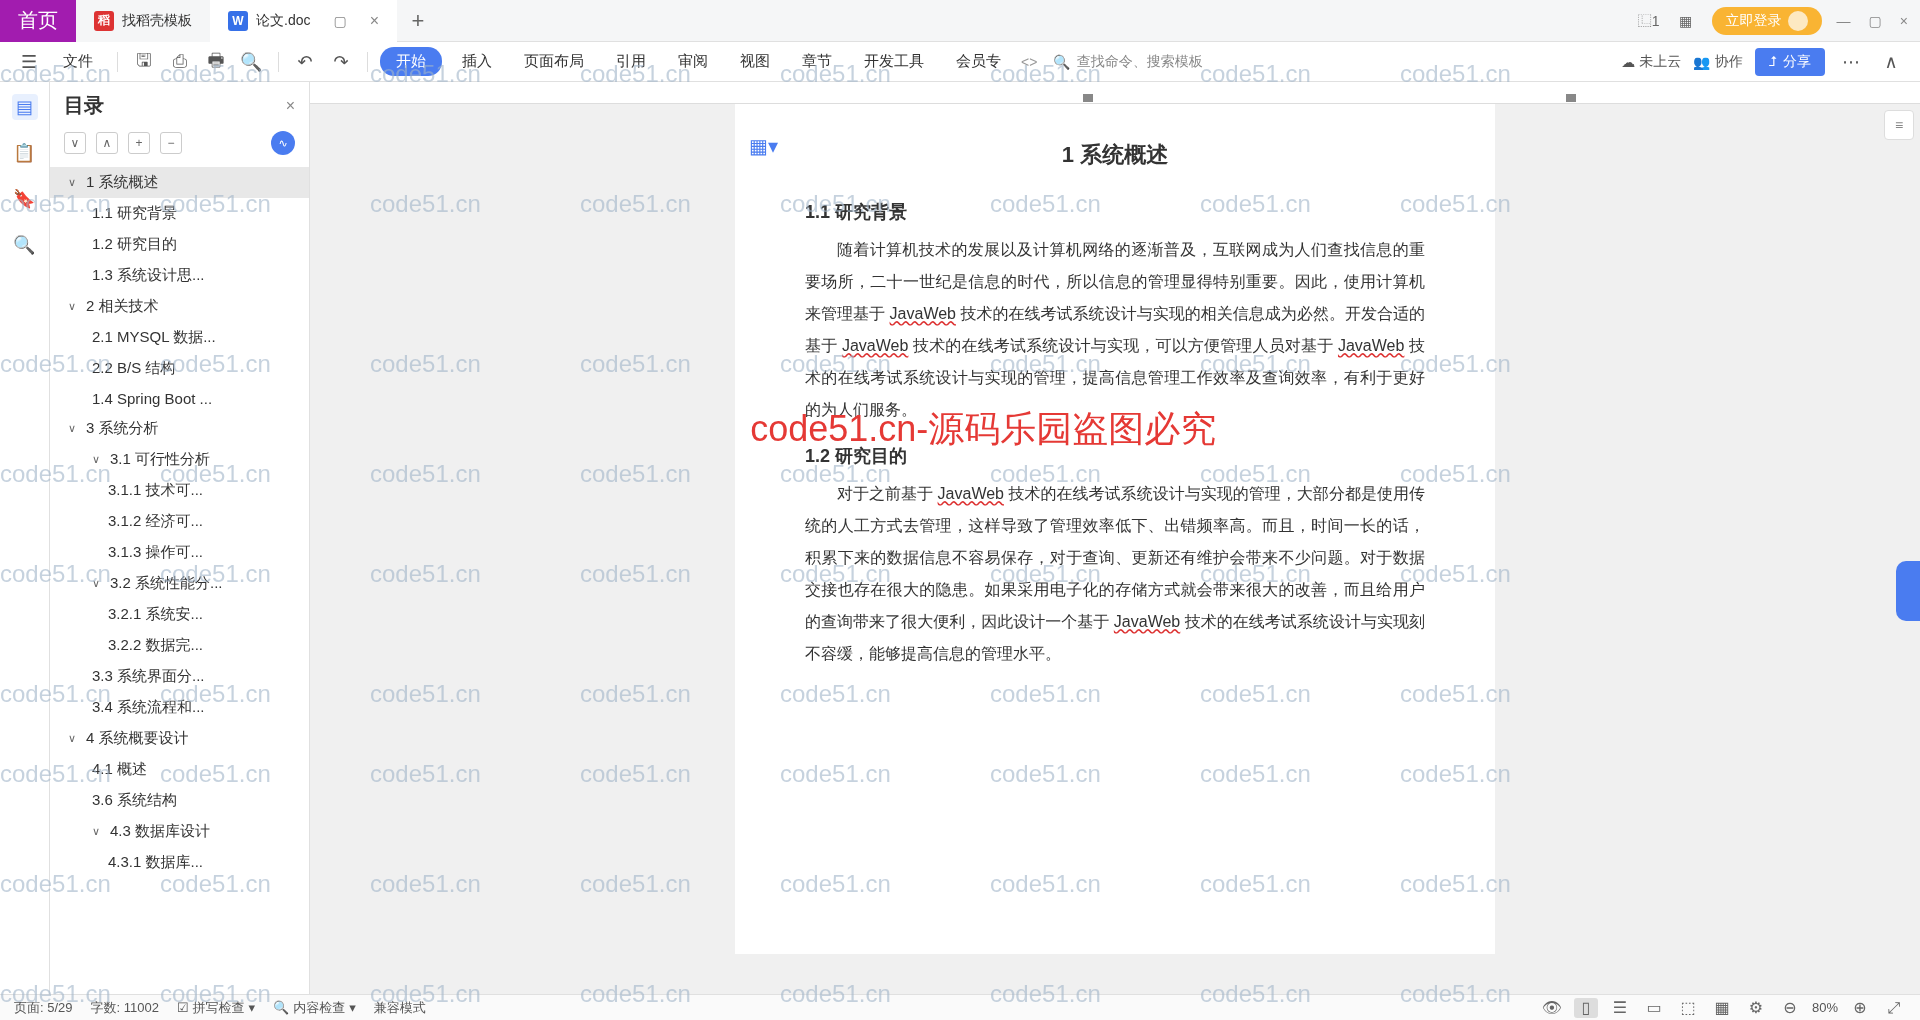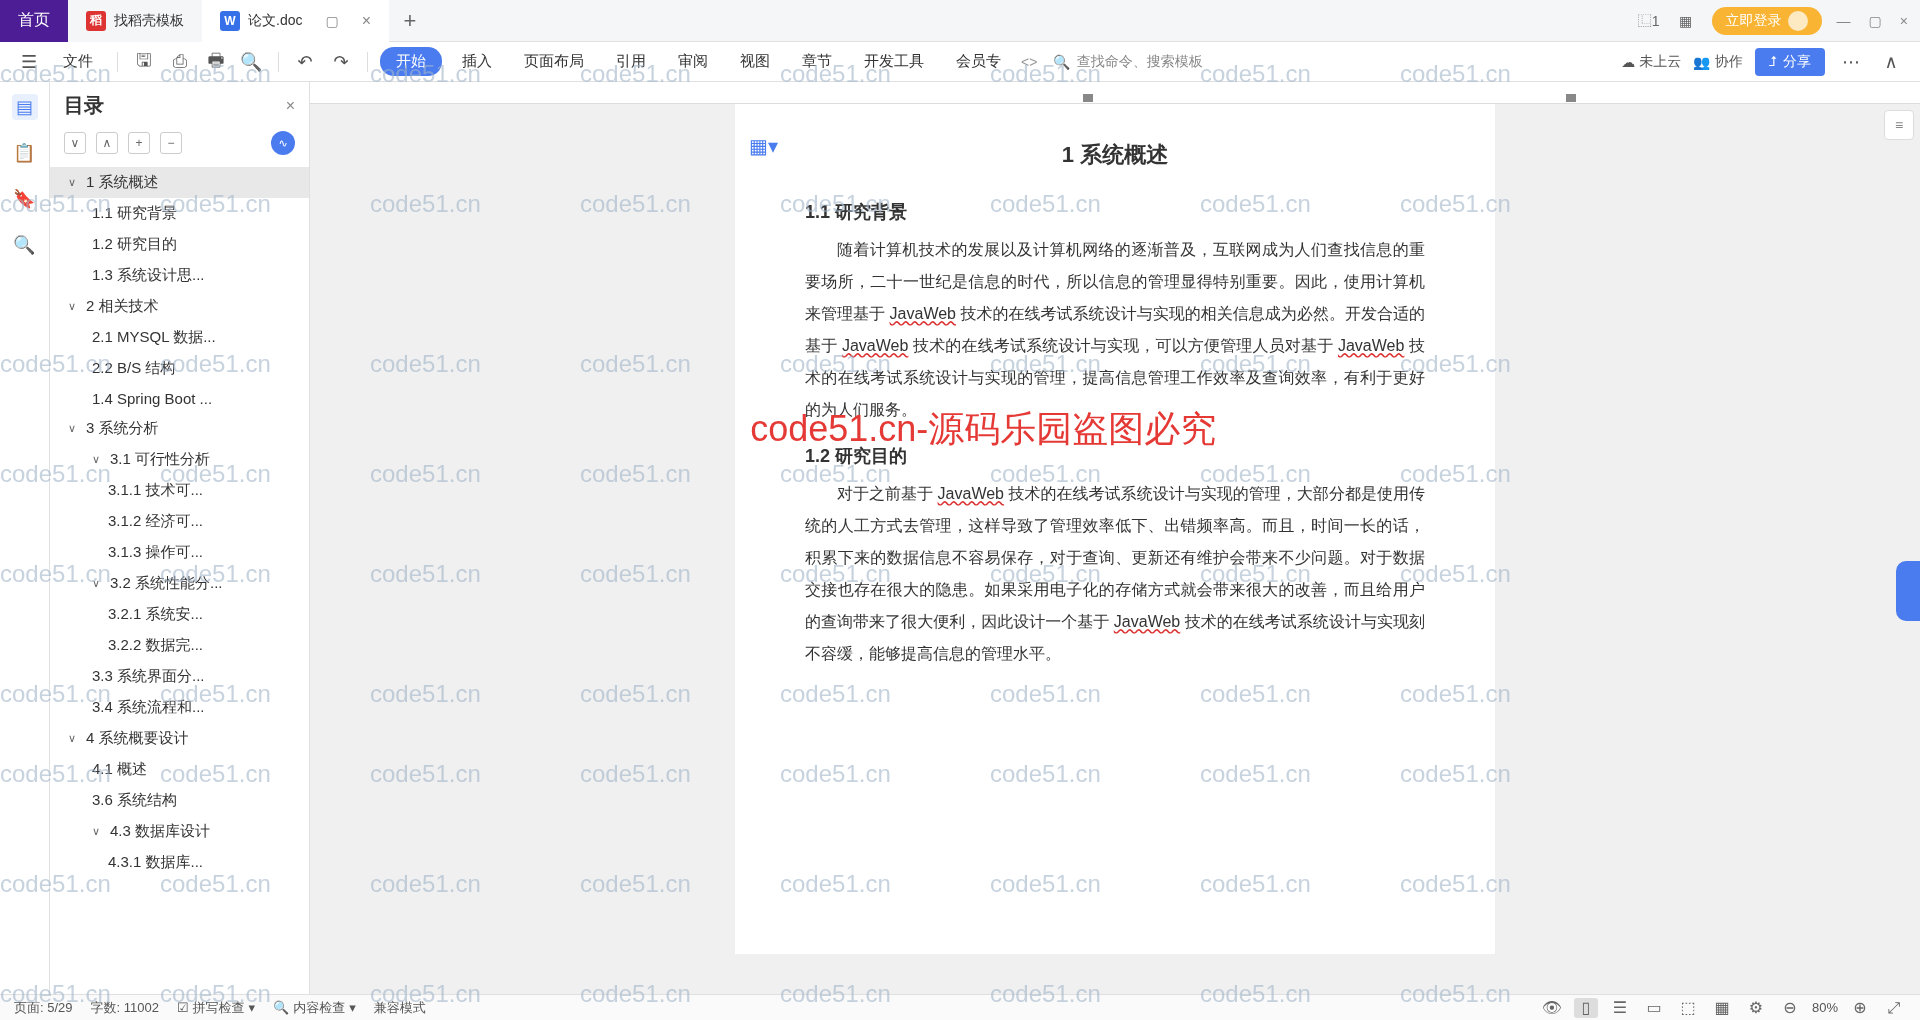--- a/index.html
+++ b/index.html
@@ -1,19 +1,19 @@
 <!DOCTYPE html>
 <html><head>
 <meta charset="utf-8">
 <style>
 *{margin:0;padding:0;box-sizing:border-box;font-family:"Microsoft YaHei",sans-serif}
 body{width:1920px;height:1020px;overflow:hidden;background:#fff;font-size:14px;color:#333;position:relative}
 .titlebar{height:42px;display:flex;align-items:center;background:#f5f6f7;border-bottom:1px solid #e0e0e0}
 .tab{height:42px;display:flex;align-items:center;padding:0 18px;gap:8px;cursor:pointer;position:relative}
-.tab.home{background:#4c1d95;color:#fff;font-size:16px}
+.tab.home{background:#a21caf;color:#fff;font-size:20px}
 .tab.template{background:#f5f6f7}
 .tab.active{background:#fff}
 .tab-icon{width:20px;height:20px;display:flex;align-items:center;justify-content:center;border-radius:3px}
 .tab-icon.red{background:#d33;color:#fff;font-size:12px;font-weight:bold}
 .tab-icon.blue{background:#3670e8;color:#fff;font-size:12px;font-weight:bold}
 .tab-close{margin-left:15px;color:#888;font-size:16px}
 .tab-screen{margin-left:15px;font-size:14px;color:#888}
 .newtab{width:42px;height:42px;display:flex;align-items:center;justify-content:center;font-size:22px;color:#666;cursor:pointer}
 .titlebar-right{margin-left:auto;display:flex;align-items:center;gap:15px;padding-right:12px}
 .titlebar-icon{width:22px;height:22px;display:flex;align-items:center;justify-content:center;color:#666;cursor:pointer}

